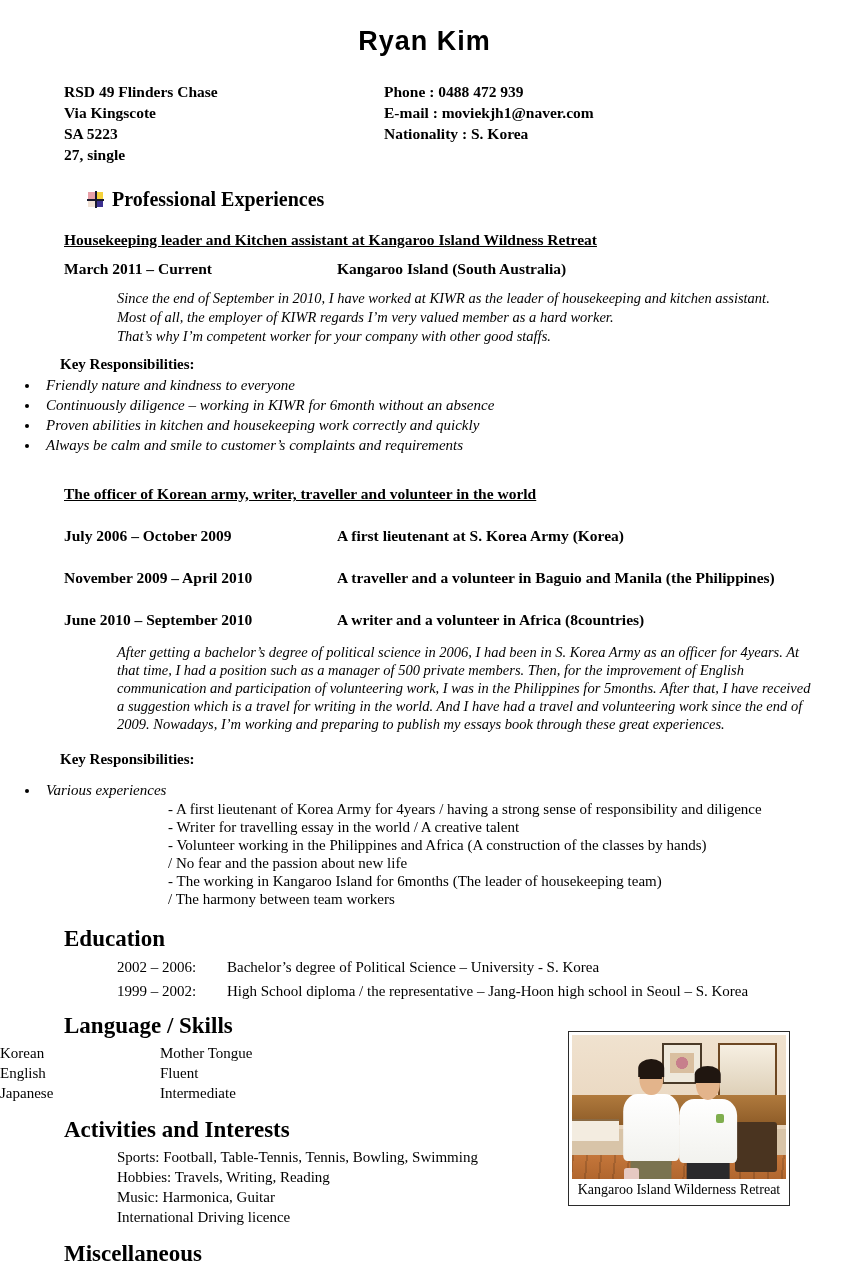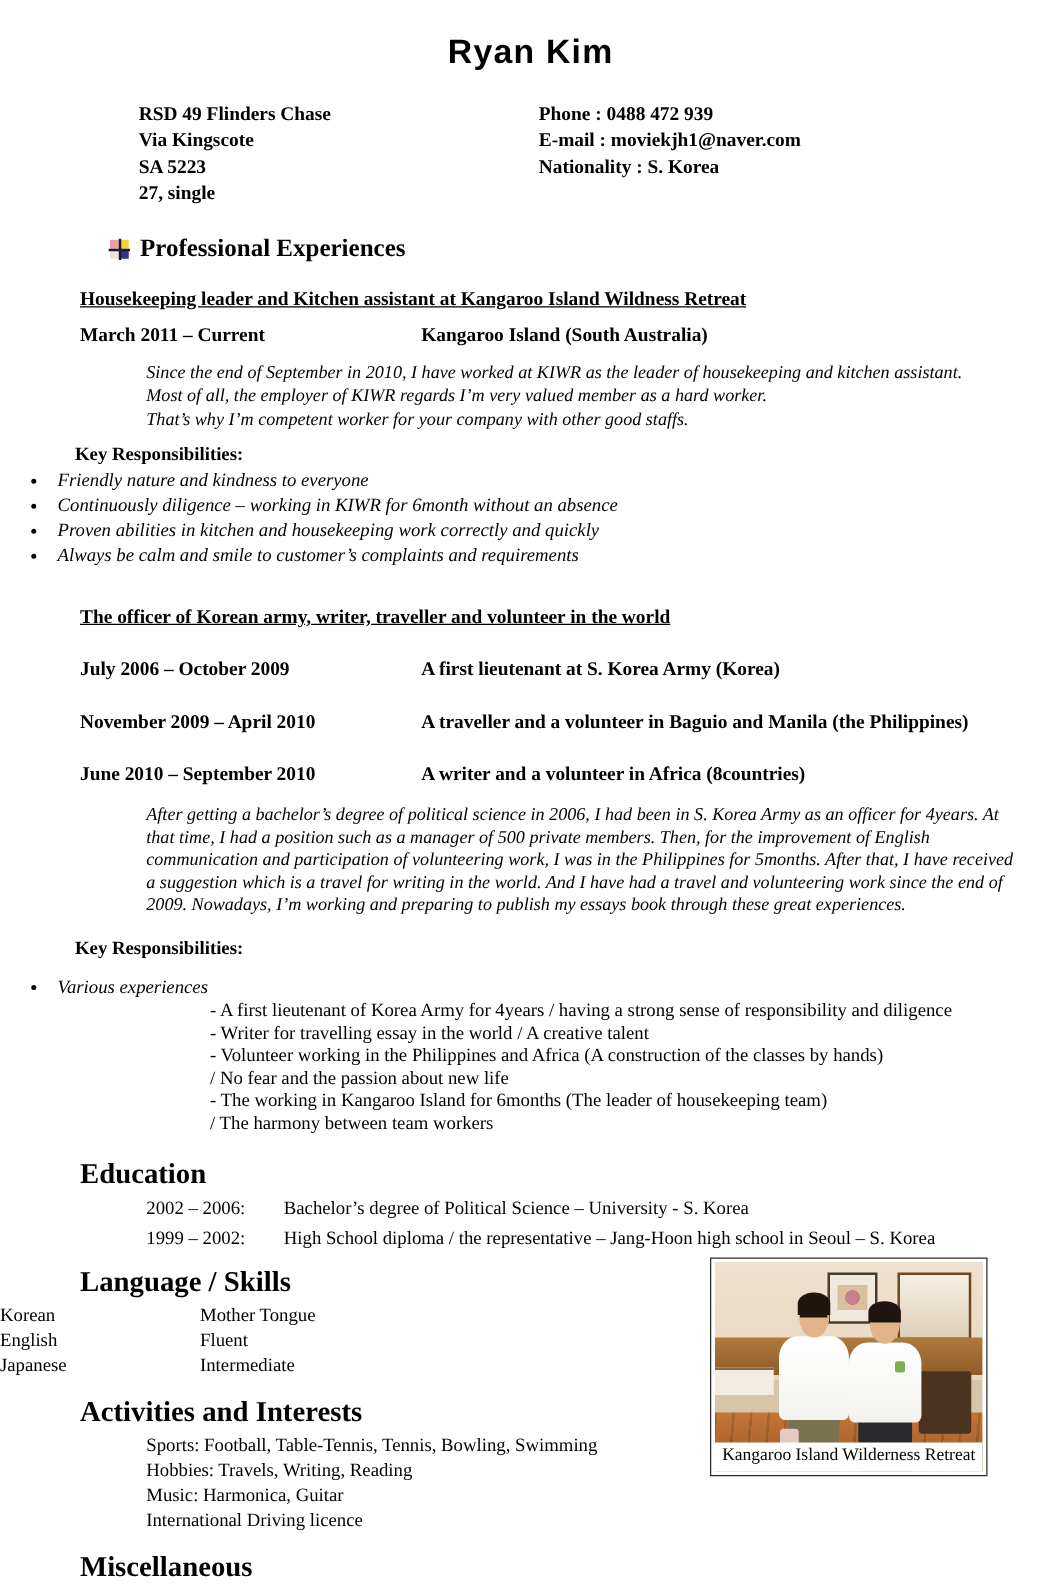--- a/index.html
+++ b/index.html
@@ -33,21 +33,21 @@
     font-family: "Liberation Sans", "DejaVu Sans", sans-serif;
   }
   .contact-block {
     display: flex;
     margin: 24px 0 0 0;
     padding-left: 64px;
     font-size: 15.5px;
     font-weight: bold;
     line-height: 21px;
   }
-  .contact-col-left { width: 320px; margin-left: 47px; }
+  .contact-col-left { width: 320px; }
   .contact-col-right { width: 380px; }
   .contact-line { white-space: nowrap; }
 
   
   .section-head-major {
     display: flex;
     align-items: center;
     gap: 9px;
     padding-left: 88px;
     margin-top: 23px;
@@ -173,21 +173,21 @@
     font-size: 15px;
     line-height: 20px;
   }
 
   .sp-4 { margin-top: 4px; }
 
   
   .photo-frame {
     position: absolute;
     left: 568px;
-    top: 988px;
+    top: 1013px;
     width: 222px;
     height: 175px;
     border: 1px solid #2b2b2b;
     background: #ffffff;
     padding: 3px;
     box-sizing: border-box;
   }
   .photo-inner {
     position: relative;
     width: 100%;

